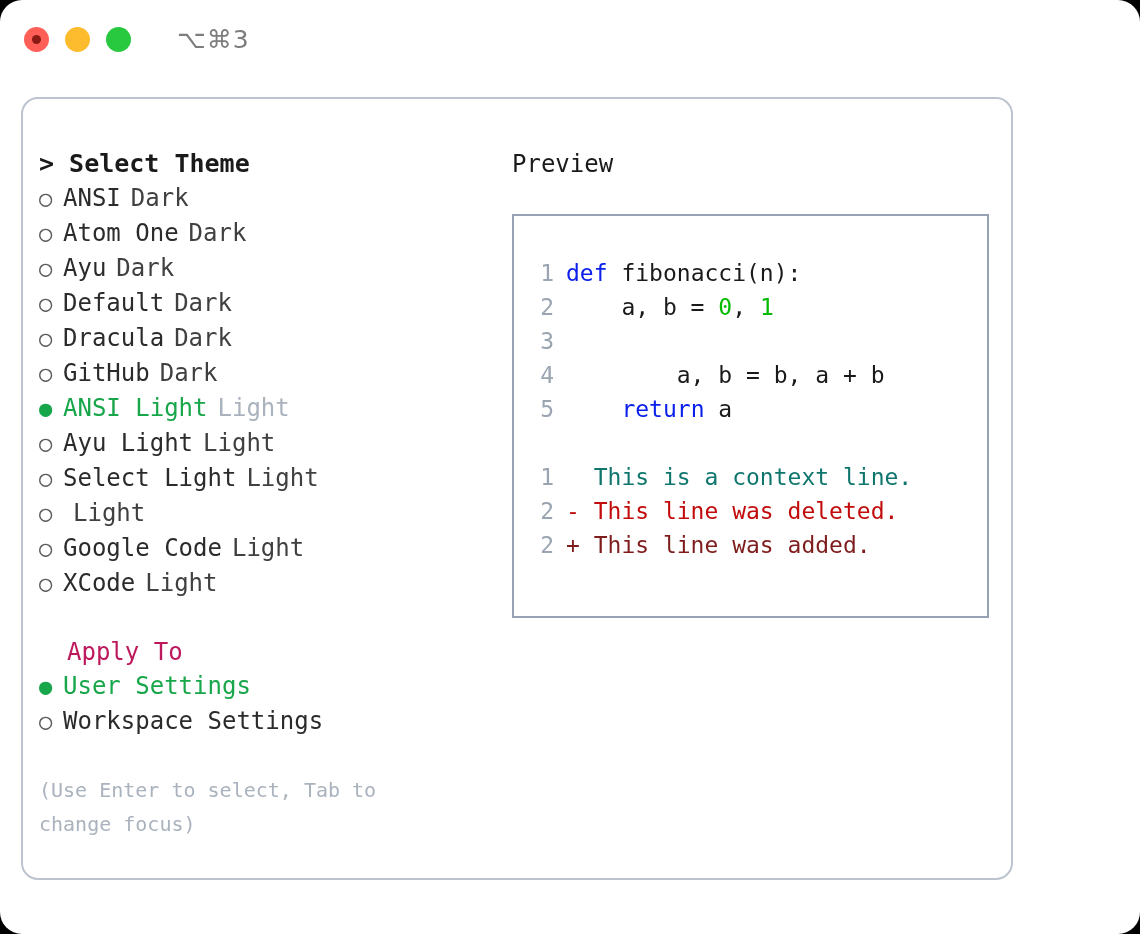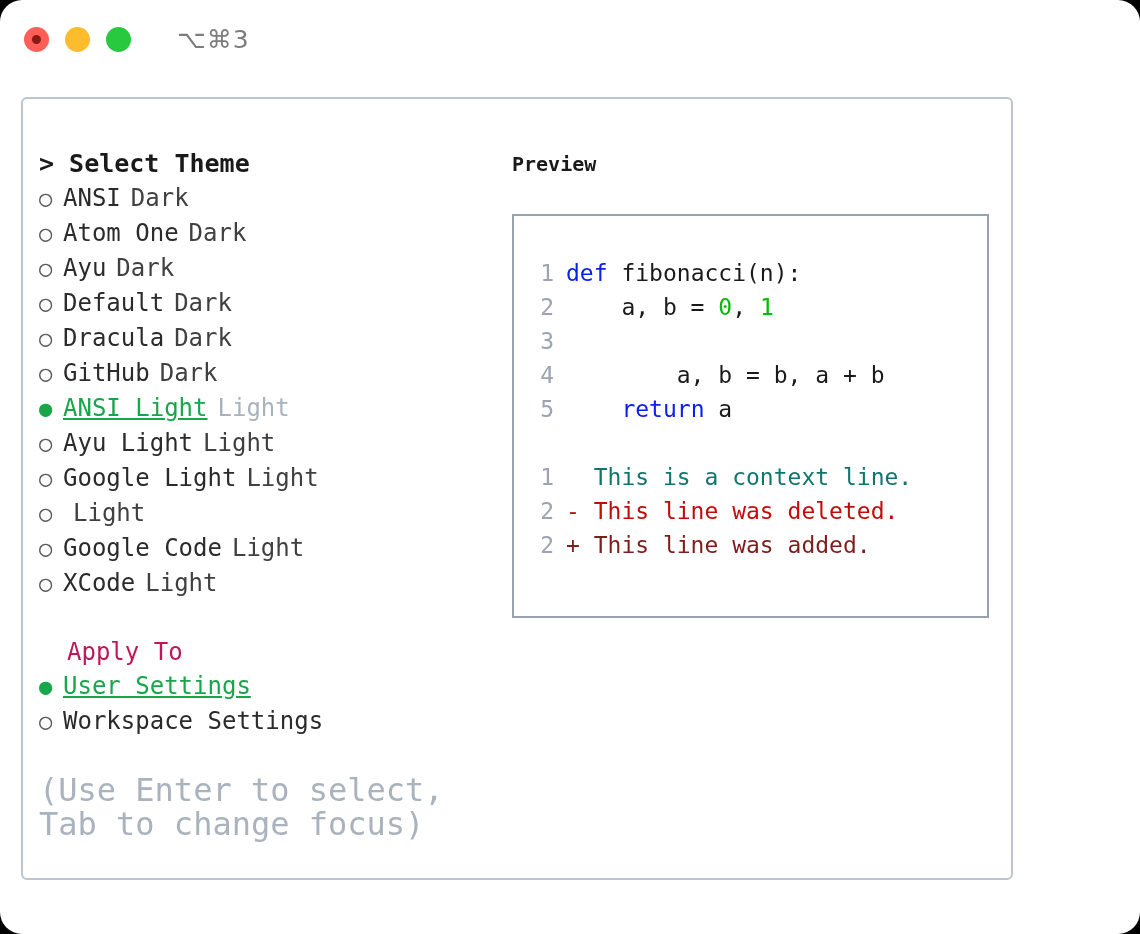--- a/index.html
+++ b/index.html
@@ -70,21 +70,21 @@
   }
 
   
   .panel {
     position: absolute;
     left: 21px;
     top: 97px;
     width: 992px;
     height: 783px;
     border: 2px solid #bcc4cf;
-    border-radius: 6px;
+    border-radius: 17px;
     box-sizing: border-box;
     background: #ffffff;
   }
 
   .panel-inner {
     position: absolute;
     left: 0; top: 0;
     width: 100%; height: 100%;
     display: flex;
   }
@@ -119,54 +119,53 @@
   }
   .bullet {
     width: 24px;
     flex: 0 0 24px;
     font-size: 22px;
     color: #5b5b5b;
     text-align: left;
   }
   .bullet.sel { color: #17a64a; }
   .opt-name { color: #2b2b2b; }
-  .opt-row.sel .opt-name { color: #17a64a; text-decoration: underline; }
+  .opt-row.sel .opt-name { color: #17a64a; }
   .opt-tag {
     color: #404040;
     margin-left: 10px;
   }
   .opt-row.sel .opt-tag { color: #a9b2bd; }
 
   .section-gap { height: 34px; }
 
   .subtitle {
     font-size: 24px;
     color: #be185d;
     line-height: 34px;
     padding-left: 28px;
     white-space: pre;
   }
 
   .hint {
     margin-top: 34px;
-    font-size: 32px;
+    font-size: 20px;
     color: #a9b2bd;
     line-height: 34px;
     width: 420px;
     white-space: pre-wrap;
   }
 
   
   .preview-title {
-    font-size: 20px;
+    font-size: 24px;
     color: #1a1a1a;
     line-height: 34px;
     margin-left: 9px;
     white-space: pre;
-    font-weight: bold;
   }
   .preview-box {
     margin-top: 33px;
     margin-left: 9px;
     width: 477px;
     height: 404px;
     border: 2px solid #97a3b3;
     box-sizing: border-box;
     background: #ffffff;
     padding: 40px 0 0 14px;
@@ -220,21 +219,21 @@
 
         <div id="theme-list">
             <div class="opt-row"><span class="bullet">○</span><span class="opt-name">ANSI</span><span class="opt-tag">Dark</span></div>
             <div class="opt-row"><span class="bullet">○</span><span class="opt-name">Atom One</span><span class="opt-tag">Dark</span></div>
             <div class="opt-row"><span class="bullet">○</span><span class="opt-name">Ayu</span><span class="opt-tag">Dark</span></div>
             <div class="opt-row"><span class="bullet">○</span><span class="opt-name">Default</span><span class="opt-tag">Dark</span></div>
             <div class="opt-row"><span class="bullet">○</span><span class="opt-name">Dracula</span><span class="opt-tag">Dark</span></div>
             <div class="opt-row"><span class="bullet">○</span><span class="opt-name">GitHub</span><span class="opt-tag">Dark</span></div>
             <div class="opt-row sel"><span class="bullet sel">●</span><span class="opt-name">ANSI Light</span><span class="opt-tag">Light</span></div>
             <div class="opt-row"><span class="bullet">○</span><span class="opt-name">Ayu Light</span><span class="opt-tag">Light</span></div>
-            <div class="opt-row"><span class="bullet">○</span><span class="opt-name">Google Light</span><span class="opt-tag">Light</span></div>
+            <div class="opt-row"><span class="bullet">○</span><span class="opt-name">Select Light</span><span class="opt-tag">Light</span></div>
             <div class="opt-row"><span class="bullet">○</span><span class="opt-tag">Light</span></div>
             <div class="opt-row"><span class="bullet">○</span><span class="opt-name">Google Code</span><span class="opt-tag">Light</span></div>
             <div class="opt-row"><span class="bullet">○</span><span class="opt-name">XCode</span><span class="opt-tag">Light</span></div>
           </div>
 
         <div class="section-gap"></div>
 
         <div class="subtitle">Apply To</div>
 
         <div id="apply-list">

